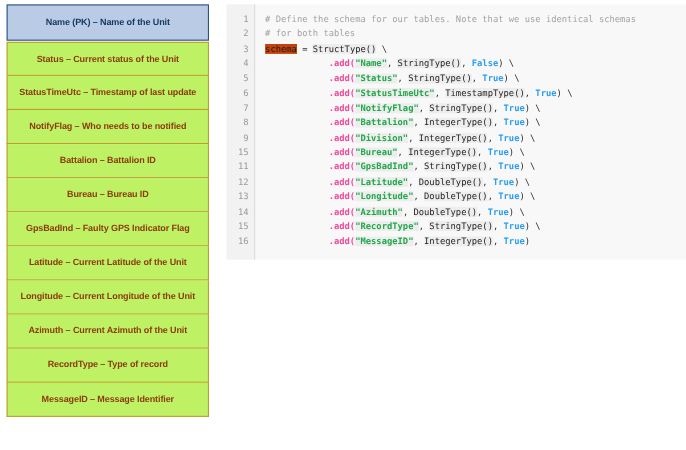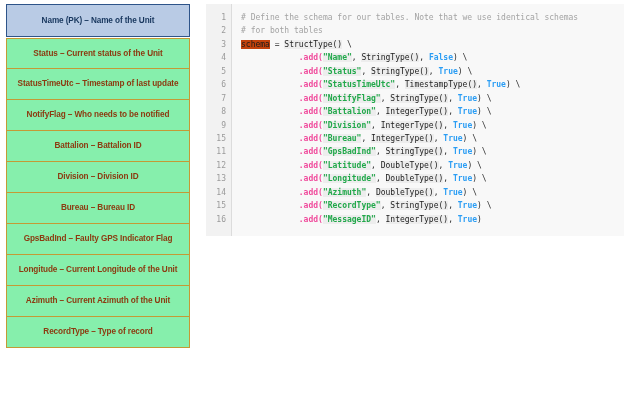--- a/index.html
+++ b/index.html
@@ -38,21 +38,21 @@
     line-height: 1.1;
     padding: 0 4px;
   }
   .schema-row.header {
     background: #b9cbe5;
     border: 1.4px solid #2e5489;
     color: #17365d;
     height: 33px;
   }
   .schema-row.body {
-    background: #86efac;
+    background: #bef264;
     border: 1.2px solid #c49a35;
     border-top: none;
     color: #8c3a10;
   }
   .schema-row.body.first-body {
     border-top: 1.2px solid #c49a35;
     margin-top: 1px;
   }
 
   
@@ -121,36 +121,39 @@
       <div class="schema-row body">
         <span>StatusTimeUtc – Timestamp of last update</span>
       </div>
       <div class="schema-row body">
         <span>NotifyFlag – Who needs to be notified</span>
       </div>
       <div class="schema-row body">
         <span>Battalion – Battalion ID</span>
       </div>
       <div class="schema-row body">
-        <span>Division – Division ID</span>
-      </div>
-      <div class="schema-row body">
         <span>Bureau – Bureau ID</span>
       </div>
       <div class="schema-row body">
         <span>GpsBadInd – Faulty GPS Indicator Flag</span>
+      </div>
+      <div class="schema-row body">
+        <span>Latitude – Current Latitude of the Unit</span>
       </div>
       <div class="schema-row body">
         <span>Longitude – Current Longitude of the Unit</span>
       </div>
       <div class="schema-row body">
         <span>Azimuth – Current Azimuth of the Unit</span>
       </div>
       <div class="schema-row body">
         <span>RecordType – Type of record</span>
+      </div>
+      <div class="schema-row body">
+        <span>MessageID – Message Identifier</span>
       </div>
     </div>
 </div>
 
 <div id="code-panel">
   <div id="code-gutter">
       <div class="ln">1</div>
       <div class="ln">2</div>
       <div class="ln">3</div>
       <div class="ln">4</div>

